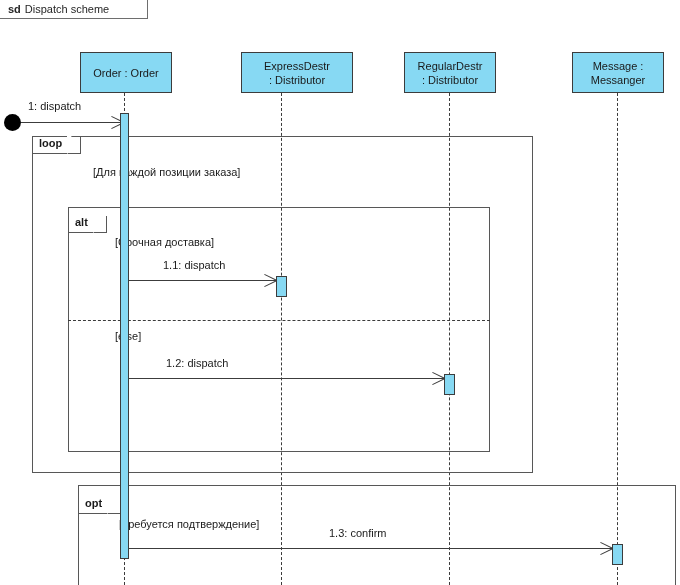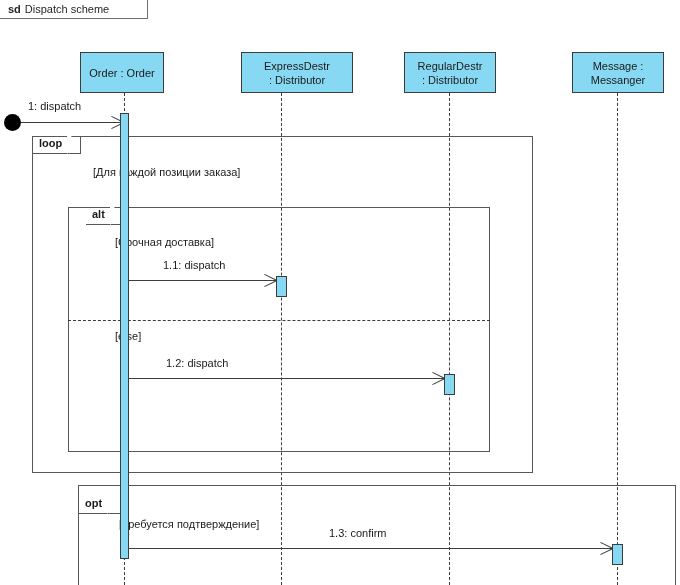--- a/index.html
+++ b/index.html
@@ -194,21 +194,21 @@
 <body>
 
 <div id="canvas">
 
   <div class="frame-tab">
     <span class="kw">sd</span>
     <span>Dispatch scheme</span>
     <span class="frame-tab-corner"></span>
   </div>
 
-  <div class="lifeline-head" style="left:80px; top:52px; width:84px; height:41px;">
+  <div class="lifeline-head" style="left:80px; top:52px; width:92px; height:41px;">
     <span>Order : Order</span>
   </div>
 
   <div class="lifeline-head" style="left:241px; top:52px; width:112px; height:41px;">
     <span>ExpressDestr</span>
     <span>: Distributor</span>
   </div>
 
   <div class="lifeline-head" style="left:404px; top:52px; width:92px; height:41px;">
     <span>RegularDestr</span>
@@ -227,21 +227,21 @@
 
   <div class="fragment" style="left:32px; top:136px; width:501px; height:337px;">
     <div class="frag-label" style="left:0px; top:0px;">
       <span>loop</span>
       <span class="frag-label-corner"></span>
     </div>
   </div>
   <div class="guard" style="left:93px; top:166px;">[Для каждой позиции заказа]</div>
 
   <div class="fragment" style="left:68px; top:207px; width:422px; height:245px;">
-    <div class="frag-label" style="left:0px; top:0px;margin-left:17px;">
+    <div class="frag-label" style="left:0px; top:8px;">
       <span>alt</span>
       <span class="frag-label-corner"></span>
     </div>
   </div>
   <div class="frag-divider" style="left:68px; top:320px; width:422px;"></div>
   <div class="guard" style="left:115px; top:236px;">[Срочная доставка]</div>
   <div class="guard" style="left:115px; top:330px;">[else]</div>
 
   <div class="fragment" style="left:78px; top:485px; width:598px; height:110px;">
     <div class="frag-label" style="left:0px; top:11px;">

